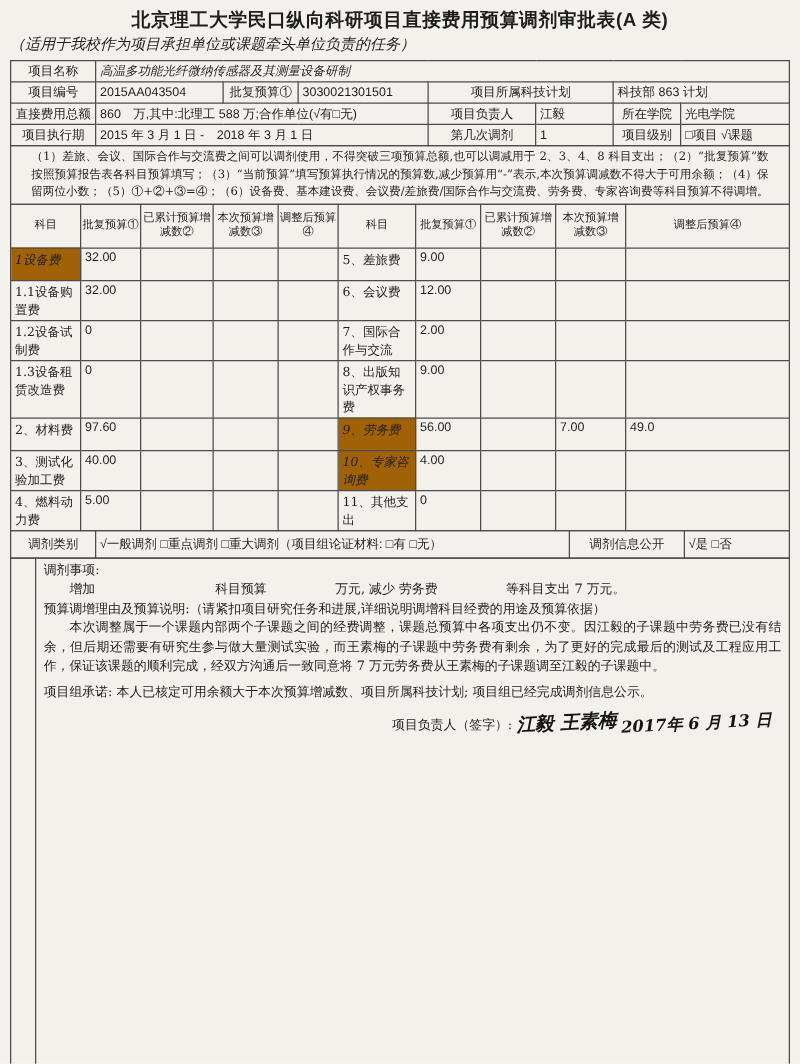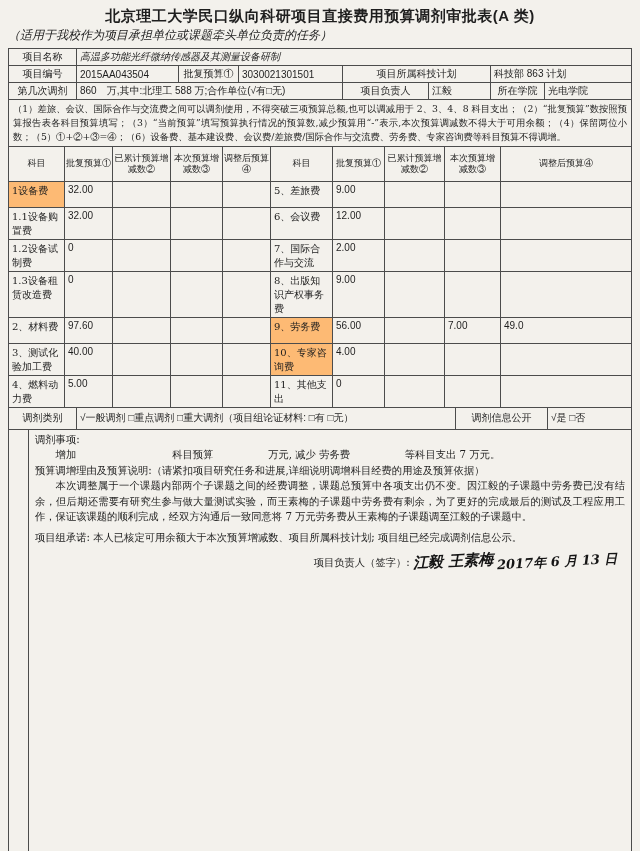--- a/index.html
+++ b/index.html
@@ -9,25 +9,25 @@
     font-family:"Liberation Sans",sans-serif;
     padding:5px 8px 0 8px;overflow:hidden;position:relative;
   }
   .title{text-align:center;font-size:15px;font-weight:bold;margin:2px 0 1px 0;letter-spacing:.5px;}
   .subtitle{font-size:12px;font-style:italic;font-family:"DejaVu Serif",serif;margin-bottom:4px;}
   table{border-collapse:collapse;width:100%;table-layout:fixed;}
   td{border:1px solid #4c4c4c;font-size:10px;padding:1px 3px;vertical-align:middle;word-break:break-all;}
   .stack{margin-top:-1px;}
   .lbl{font-family:Liberation Sans, sans-serif;text-align:center;}
   .val{text-align:left;font-family:"Liberation Sans",sans-serif;}
-  .notes{font-family:"DejaVu Serif",serif;font-size:9.3px;line-height:1.5;padding:2px 4px;text-align:justify;}
+  .notes{font-family:"DejaVu Serif",serif;font-size:9.3px;line-height:1.5;padding:2px 16px;text-align:justify;}
   .bhead td{font-family:"DejaVu Serif",serif;font-size:9px;text-align:center;line-height:1.25;height:32px;padding:1px;}
   .brow td{height:22px;font-size:10px;vertical-align:top;padding-top:2px;}
   .brow .cat{font-family:"DejaVu Serif",serif;}
-  .hl{background:#fdba74;}
+  .hl{background:#a16207;font-style:italic;}
   .vstrip{
     writing-mode:vertical-lr;text-orientation:upright;
     letter-spacing:3px;font-size:10px;font-family:"DejaVu Serif",serif;
     display:flex;align-items:center;justify-content:center;
     border-right:1px solid #4c4c4c;flex:0 0 16px;text-align:center;
   }
   .serif{font-family:"DejaVu Serif",serif;}
   .hand{
     font-family:"DejaVu Serif",serif;font-style:italic;font-weight:bold;
     color:#151515;display:inline-block;transform:rotate(-3deg);
@@ -61,26 +61,34 @@
     </tr>
     <tr>
       <td class="lbl">项目编号</td>
       <td class="val">2015AA043504</td>
       <td class="lbl">批复预算①</td>
       <td class="val">3030021301501</td>
       <td colspan="2" class="lbl">项目所属科技计划</td>
       <td colspan="2" class="val lbl">科技部 863 计划</td>
     </tr>
     <tr>
-      <td class="lbl">第几次调剂</td>
+      <td class="lbl">直接费用总额</td>
       <td colspan="3" class="val lbl">860　万,其中:北理工 588 万;合作单位(√有□无)</td>
       <td class="lbl">项目负责人</td>
       <td class="val lbl">江毅</td>
       <td class="lbl">所在学院</td>
       <td class="val lbl">光电学院</td>
+    </tr>
+    <tr>
+      <td class="lbl">项目执行期</td>
+      <td colspan="3" class="val lbl">2015 年 3 月 1 日 -　2018 年 3 月 1 日</td>
+      <td class="lbl">第几次调剂</td>
+      <td class="val">1</td>
+      <td class="lbl">项目级别</td>
+      <td class="val lbl">□项目 √课题</td>
     </tr>
   </tbody>
     </table>
 
   <table class="stack">
     <tbody>
         <tr>
           <td class="notes">（1）差旅、会议、国际合作与交流费之间可以调剂使用，不得突破三项预算总额,也可以调减用于 2、3、4、8 科目支出；（2）“批复预算”数按照预算报告表各科目预算填写；（3）“当前预算”填写预算执行情况的预算数,减少预算用“-”表示,本次预算调减数不得大于可用余额；（4）保留两位小数；（5）①+②+③=④；（6）设备费、基本建设费、会议费/差旅费/国际合作与交流费、劳务费、专家咨询费等科目预算不得调增。</td>
         </tr>
   </tbody>

